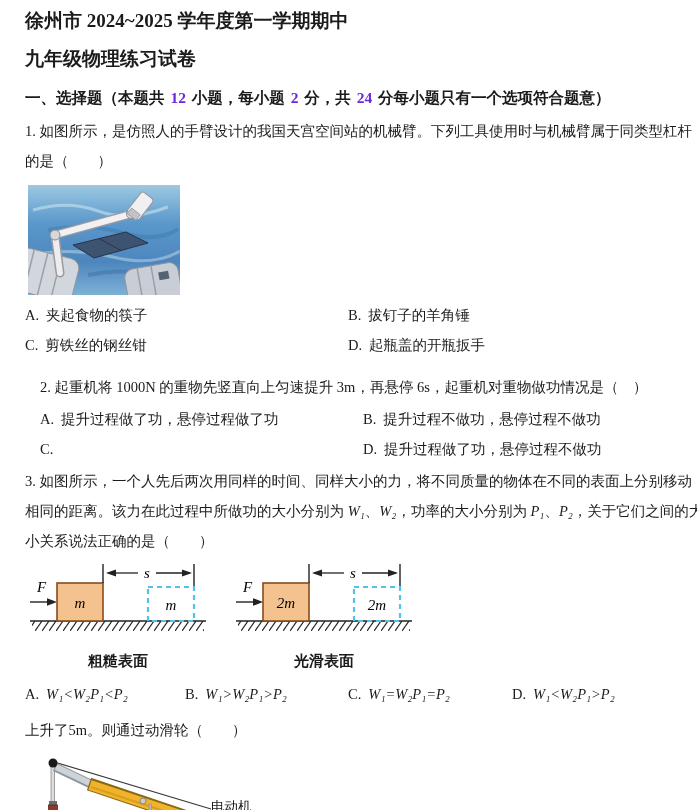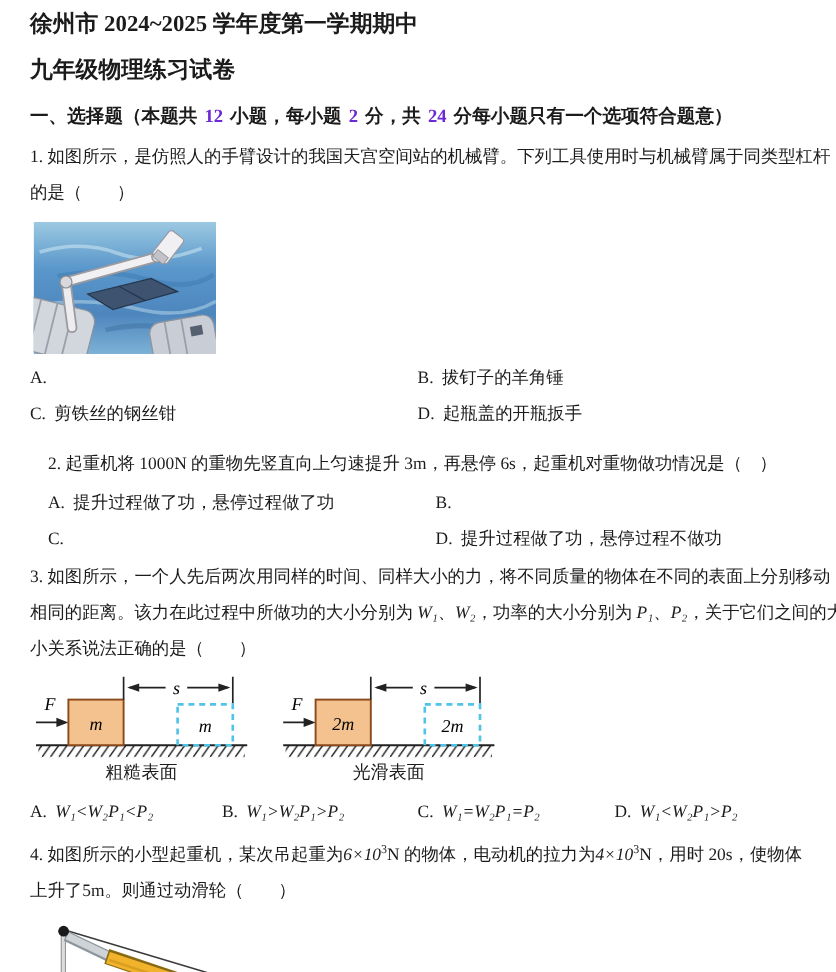--- a/index.html
+++ b/index.html
@@ -16,21 +16,21 @@
   .line { font-size:14.5px; line-height:30px; height:30px; white-space:nowrap; }
   .q2m  { margin-top:3px; }
   .math { font-style:italic; }
   .sup  { font-size:10px; vertical-align:super; line-height:0; }
   .opts2 { display:grid; grid-template-columns:323px 1fr; }
   .opts4 { display:grid; grid-template-columns:160px 163px 164px 1fr; }
   .opt { display:flex; gap:7px; }
   .photo-wrap { margin:9px 0 5px 3px; line-height:0; }
   .diagrams { display:flex; gap:26px; margin:5px 0 0 3px; }
   .fig { display:flex; flex-direction:column; align-items:center; }
-  .figcap { font-size:15px; font-weight:400; margin-top:1px; line-height:20px; }
+  .figcap { font-size:15px; font-weight:700; margin-top:18px; line-height:20px; }
   .crane-wrap { margin:6px 0 0 0; line-height:0; }
   .svgmath { font-style:italic; font-size:15px; font-family:"Liberation Serif","DejaVu Serif",serif; }
   .svgcjk { font-size:13.5px; font-family:"Liberation Serif","DejaVu Serif",serif; fill:#1b1b1b; }
 </style>
 </head>
 <body>
 
 <div class="page">
   <div class="content">
 
@@ -85,20 +85,21 @@
           <g transform="rotate(38 112 22)">
             <rect x="104" y="8" width="15" height="26" rx="3" fill="#f0f0f3" stroke="#97979e" stroke-width="1"></rect>
             <rect x="106" y="28" width="11" height="7" fill="#c2c2c8" stroke="#97979e" stroke-width="0.8"></rect>
           </g>
         </svg>
       </div>
 
       <div class="opts2">
         <div class="line opt">
             <span>A.</span>
+            <span>夹起食物的筷子</span>
           </div>
         <div class="line opt">
             <span>B.</span>
             <span>拔钉子的羊角锤</span>
           </div>
         <div class="line opt">
             <span>C.</span>
             <span>剪铁丝的钢丝钳</span>
           </div>
         <div class="line opt">
@@ -110,20 +111,21 @@
 
     <div class="q2m" style="margin-top:12px;margin-left:15px;">
       <div class="line">2. 起重机将 1000N 的重物先竖直向上匀速提升 3m，再悬停 6s，起重机对重物做功情况是（　）</div>
       <div class="opts2" style="margin-top:2px;">
         <div class="line opt">
             <span>A.</span>
             <span>提升过程做了功，悬停过程做了功</span>
           </div>
         <div class="line opt">
             <span>B.</span>
+            <span>提升过程不做功，悬停过程不做功</span>
           </div>
         <div class="line opt">
             <span>C.</span>
           </div>
         <div class="line opt">
             <span>D.</span>
             <span>提升过程做了功，悬停过程不做功</span>
           </div>
       </div>
     </div>
@@ -204,21 +206,20 @@
             <span class="math">W₁=W₂P₁=P₂</span>
           </div>
         <div class="line opt">
             <span>D.</span>
             <span class="math">W₁&lt;W₂P₁&gt;P₂</span>
           </div>
       </div>
     </div>
 
     <div style="margin-top:6px;">
-      <div class="line"><span>4. 如图所示的小型起重机，某次吊起重为</span><span class="math">6×10</span><sup class="sup">3</sup><span>N</span><span> 的物体，电动机的拉力为</span><span class="math">4×10</span><sup class="sup">3</sup><span>N</span><span>，用时 </span><span>20s</span><span>，使物体</span></div>
       <div class="line">上升了5m。则通过动滑轮（　　）</div>
 
       <div class="crane-wrap">
         <svg width="330" height="62" viewBox="0 0 330 62">
 
           <rect x="26" y="14" width="3.5" height="40" fill="#dcdcdc" stroke="#8a8a8a" stroke-width="0.8"></rect>
           <rect x="24" y="50" width="8" height="5" fill="#6d6d6d"></rect>
           <rect x="23.5" y="54" width="9" height="8" fill="#8b3a2a" stroke="#5d2318" stroke-width="0.8"></rect>
 
           <line x1="29" y1="11" x2="186" y2="58" stroke="#3a3a3a" stroke-width="1.3"></line>

